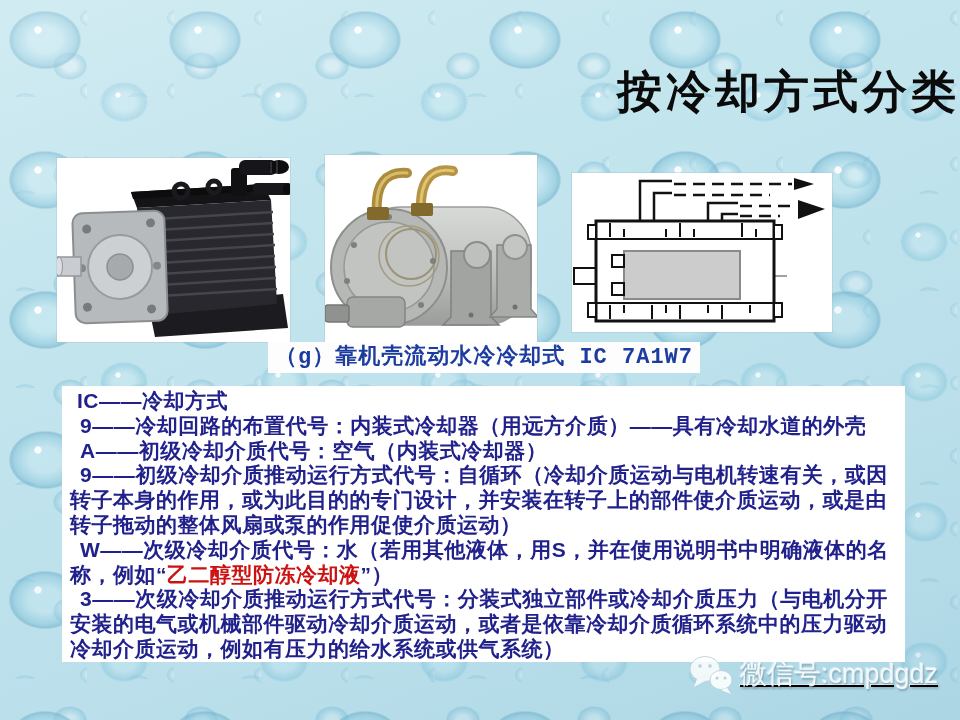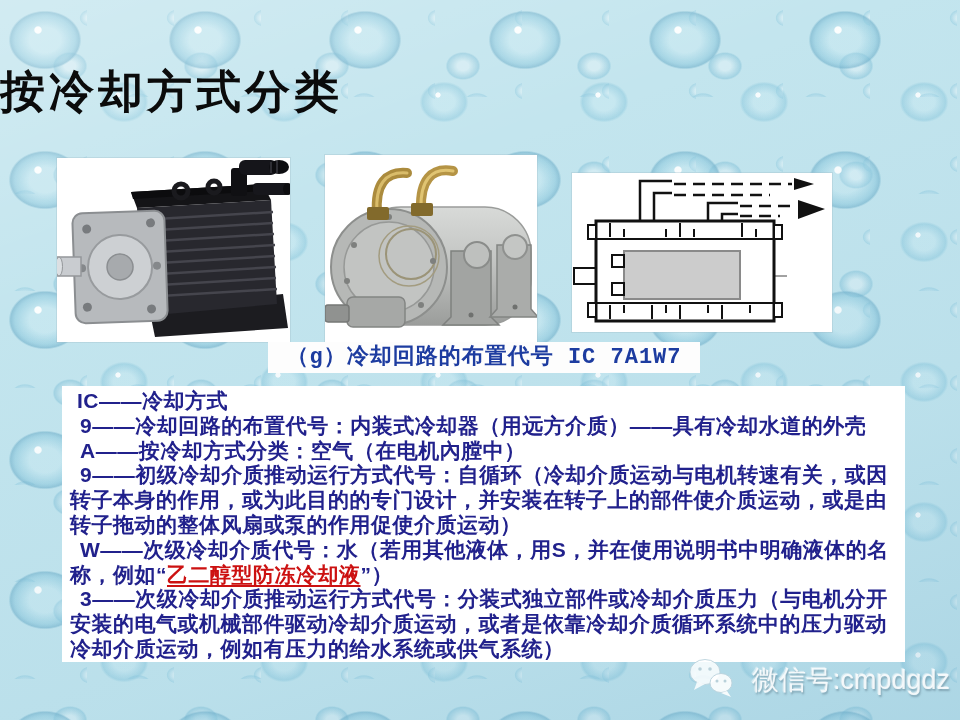--- a/index.html
+++ b/index.html
@@ -16,21 +16,21 @@
       radial-gradient(ellipse 16px 13px at 90px 18px, rgba(255,255,255,0.30) 25%, rgba(150,205,225,0.5) 60%, rgba(150,205,225,0) 66%),
       radial-gradient(ellipse 26px 21px at 70px 66px, rgba(255,255,255,0.28) 22%, rgba(132,193,216,0.5) 60%, rgba(132,193,216,0) 67%);
     background-size:160px 140px,160px 140px,160px 140px,160px 140px,113px 97px,87px 73px,131px 109px;
   }
   .slide::after{ 
     content:"";position:absolute;inset:0;pointer-events:none;
     background:linear-gradient(160deg, rgba(255,255,255,0.25) 0%, rgba(255,255,255,0) 30%, rgba(110,175,205,0.10) 70%, rgba(90,160,195,0.22) 100%);
   }
   .title{
     position:absolute;left:0;top:62px;width:960px;margin:0;
-    text-align:left;color:#0b0b0b;font-size:45px;font-weight:bold;
+    text-align:right;color:#0b0b0b;font-size:45px;font-weight:bold;
     letter-spacing:4px;z-index:3;
   }
   .photo{position:absolute;background:#fff;z-index:3;box-shadow:0 0 0 1px rgba(160,190,200,0.35);}
   .photo svg{display:block;width:100%;height:100%;}
   .img1{left:57px;top:158px;width:233px;height:184px;}
   .img2{left:325px;top:155px;width:212px;height:187px;}
   .img3{left:572px;top:173px;width:260px;height:159px;}
   .caption{
     position:absolute;left:268px;top:342px;width:432px;height:31px;z-index:3;
     background:#fdfdfd;color:#1d3ca0;font-size:22px;font-weight:bold;
@@ -38,24 +38,24 @@
     font-family:"Liberation Mono","DejaVu Sans Mono",monospace;
   }
   .notes{
     position:absolute;left:62px;top:386px;width:843px;height:276px;z-index:3;
     background:#ffffff;color:#21218c;font-weight:bold;font-size:21px;
     line-height:24.8px;padding:3px 0 0 8px;box-sizing:border-box;
     letter-spacing:0.5px;
   }
   .np{margin:0;text-indent:10px;}
   .np-first{text-indent:7px;}
-  .red-hl{color:#cc1111;text-decoration:underline;text-decoration-thickness:2px;text-underline-offset:3px;}
+  .red-hl{color:#cc1111;text-decoration-thickness:2px;text-underline-offset:3px;}
   .watermark{
     position:absolute;left:688px;top:650px;height:48px;z-index:4;
-    display:flex;align-items:flex-end;gap:18px;
+    display:flex;align-items:center;gap:6px;text-decoration:underline;
   }
   .wm-text{
     color:rgba(250,252,253,0.92);font-size:27px;
     text-shadow:1px 1.5px 2px rgba(120,155,170,0.85), -1px -1px 1px rgba(255,255,255,0.55);
   }
   .wm-icon{width:46px;height:42px;}
 </style>
 </head>
 <body>
 
@@ -183,26 +183,26 @@
       <line x1="102" y1="22" x2="198" y2="22" stroke="#111" stroke-width="2.5" stroke-dasharray="12 7"></line>
       <polygon points="222,5 242,11 222,17" fill="#111"></polygon>
       <polyline points="136,48 136,30 166,30" fill="none" stroke="#111" stroke-width="2.5"></polyline>
       <polyline points="150,48 150,41 166,41" fill="none" stroke="#111" stroke-width="2.5"></polyline>
       <line x1="168" y1="33" x2="224" y2="33" stroke="#111" stroke-width="2.5" stroke-dasharray="12 7"></line>
       <line x1="168" y1="43" x2="208" y2="43" stroke="#111" stroke-width="2.5" stroke-dasharray="12 7"></line>
       <polygon points="226,27 253,36 226,46" fill="#111"></polygon>
     </svg>
   </div>
 
-  <div class="caption">（g）冷却回路的布置代号 IC 7A1W7</div>
+  <div class="caption">（g）靠机壳流动水冷冷却式 IC 7A1W7</div>
 
   <div class="notes">
     <p class="np np-first">IC——冷却方式</p>
     <p class="np">9——冷却回路的布置代号：内装式冷却器（用远方介质）——具有冷却水道的外壳</p>
-    <p class="np">A——按冷却方式分类：空气（在电机內膛中）</p>
+    <p class="np">A——初级冷却介质代号：空气（内装式冷却器）</p>
     <p class="np">9——初级冷却介质推动运行方式代号：自循环（冷却介质运动与电机转速有关，或因转子本身的作用，或为此目的的专门设计，并安装在转子上的部件使介质运动，或是由转子拖动的整体风扇或泵的作用促使介质运动）</p>
     <p class="np"><span>W——次级冷却介质代号：水（若用其他液体，用S，并在使用说明书中明确液体的名称，例如“</span><span class="red-hl">乙二醇型防冻冷却液</span><span>”）</span></p>
     <p class="np">3——次级冷却介质推动运行方式代号：分装式独立部件或冷却介质压力（与电机分开安装的电气或机械部件驱动冷却介质运动，或者是依靠冷却介质循环系统中的压力驱动冷却介质运动，例如有压力的给水系统或供气系统）</p>
   </div>
 
   <div class="watermark">
     <svg class="wm-icon" viewBox="0 0 46 42">
       <ellipse cx="17" cy="16" rx="15" ry="12.5" fill="rgba(255,255,255,0.82)" stroke="rgba(185,210,220,0.9)" stroke-width="1"></ellipse>
       <polygon points="9,26 6,34 17,28" fill="rgba(255,255,255,0.82)"></polygon>
       <circle cx="12" cy="13" r="1.8" fill="#b9d1da"></circle>

